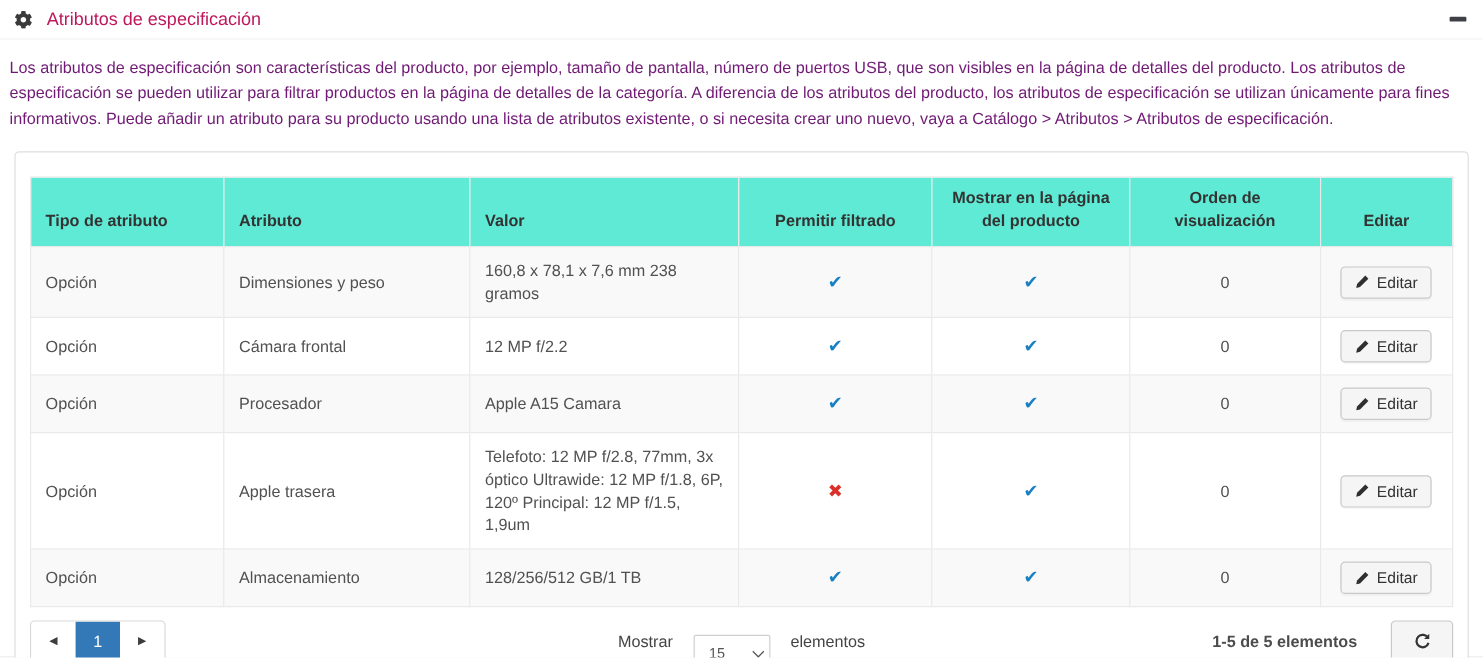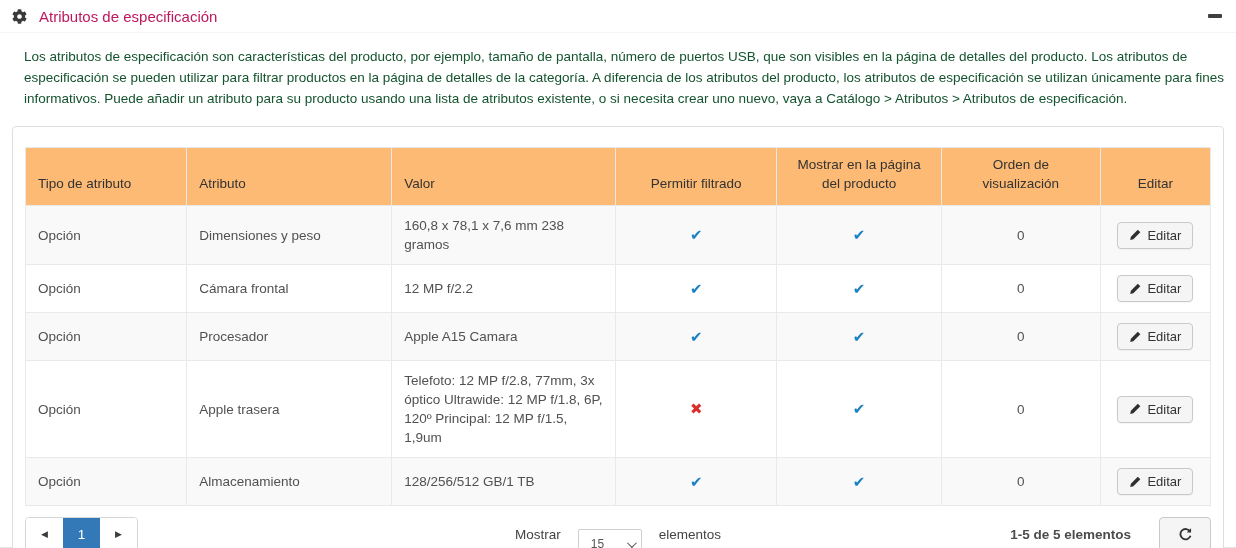--- a/index.html
+++ b/index.html
@@ -16,34 +16,34 @@
   .panel-header {
     display:flex; align-items:center; height:33px; padding:0 12px;
     border-bottom:1px solid #f4f4f4;
   }
   .gear-icon { width:15px; height:15px; fill:#3a3a3a; margin-right:12px; flex:0 0 auto; }
   .panel-title { font-size:15px; color:#be185d; }
   .collapse-btn { margin-left:auto; background:none; border:none; cursor:pointer; padding:6px 2px; }
   .minus-bar { display:block; width:14px; height:4px; background:#3f4045; border-radius:1px; }
 
   
-  .panel-desc { padding:13px 12px 10px 24px; line-height:21px; color:#14532d; }
+  .panel-desc { padding:13px 12px 10px 8px; line-height:21px; color:#701a75; }
 
   
   .card {
     margin: 7px 12px 0 12px;
     border: 1px solid #dedede;
     border-radius: 4px;
     background:#fff;
     padding: 20px 12px 12px 12px;
   }
   table.grid { width:100%; border-collapse:collapse; table-layout:fixed; }
   table.grid th, table.grid td { border:1px solid #e9e9e9; }
   table.grid thead th {
-    background:#fdba74; font-weight:normal; color:#333;
+    background:#5eead4; font-weight:bold; color:#333;
     padding:7px 12px 12px 12px; vertical-align:bottom; height:53px;
     text-align:left; line-height:19px;
   }
   table.grid thead th.c { text-align:center; }
   table.grid td {
     padding:10px 12px; line-height:19px; color:#515151; vertical-align:middle;
     background:#fff;
   }
   table.grid tr.alt td { background:#f9f9f9; }
   td.c { text-align:center; }

